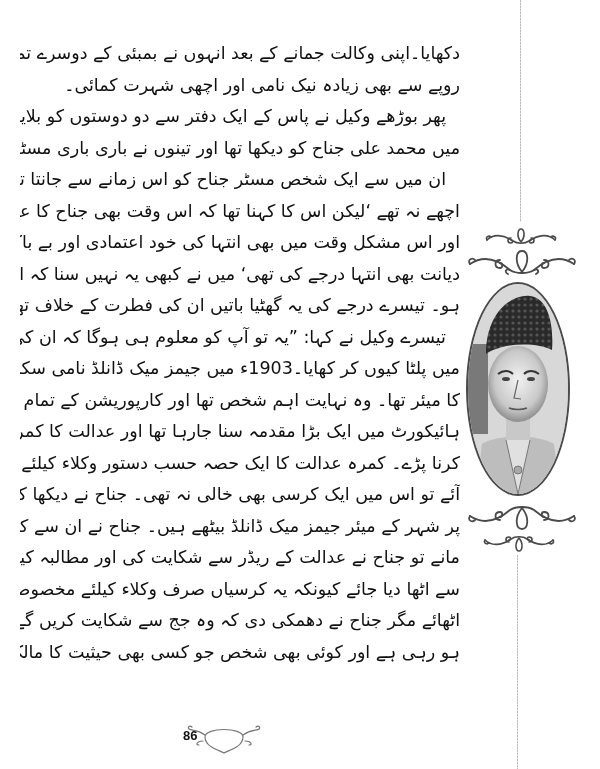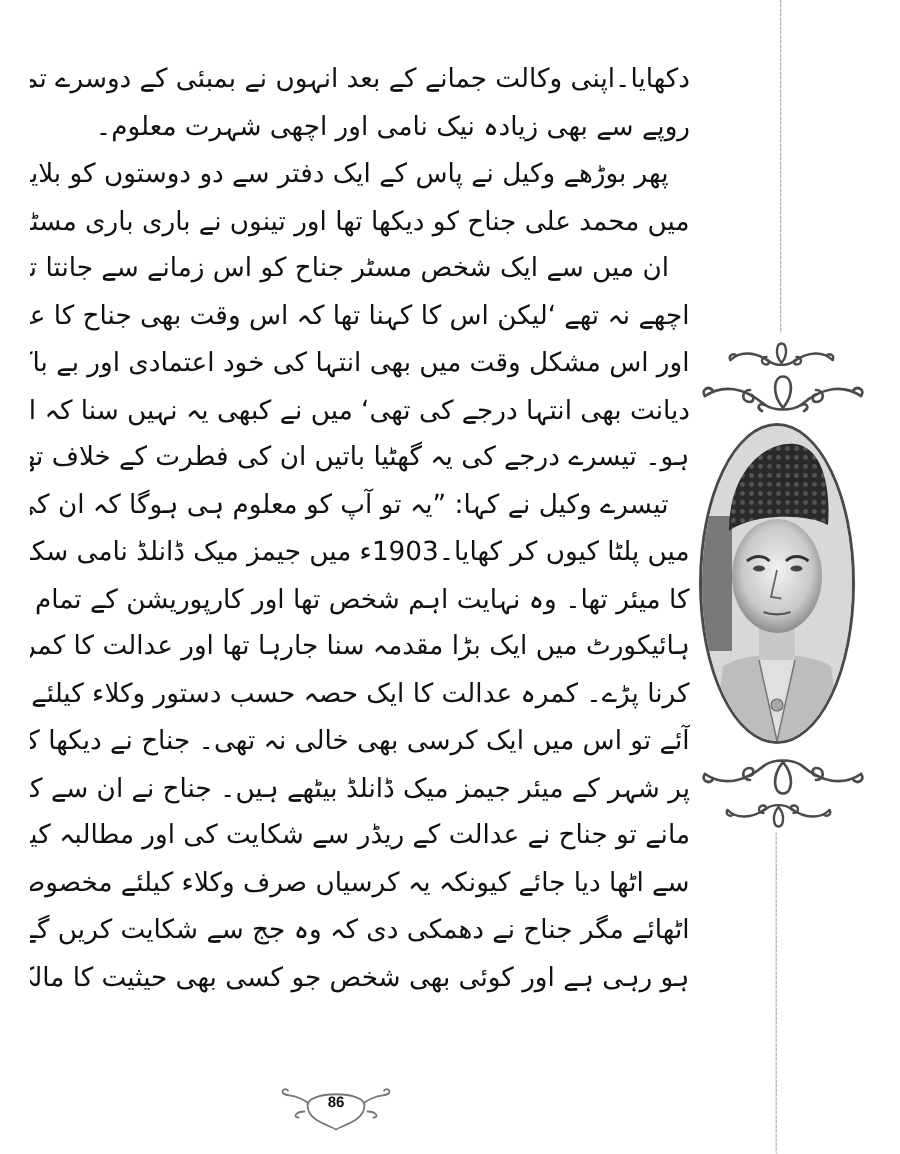--- a/index.html
+++ b/index.html
@@ -80,36 +80,35 @@
       top: 717px;
       width: 82px;
       height: 40px;
     }
     .page-number {
       position: absolute;
       left: 0; top: 0;
       width: 82px;
       height: 40px;
       line-height: 38px;
-      text-align: center;
       font-family: "Liberation Sans", sans-serif;
       font-weight: bold;
-      font-size: 10px;
+      font-size: 13px;
       color: #111;
     }
   </style>
 </head>
 <body>
 
 <div class="page">
 
   <div class="text-column" lang="ur">
 
     <span class="text-line">دکھایا۔اپنی وکالت جمانے کے بعد انہوں نے بمبئی کے دوسرے تمام وکیلوں سے زیادہ روپیہ اور</span>
-    <span class="text-line short">روپے سے بھی زیادہ نیک نامی اور اچھی شہرت معلوم۔</span>
+    <span class="text-line short">روپے سے بھی زیادہ نیک نامی اور اچھی شہرت کمائی۔</span>
 
     <span class="text-line indent">پھر بوڑھے وکیل نے پاس کے ایک دفتر سے دو دوستوں کو بلایا جنہوں نے اپنی زندگی</span>
     <span class="text-line short">میں محمد علی جناح کو دیکھا تھا اور تینوں نے باری باری مسٹر جناح کے متعلق قصے سنائے۔</span>
 
     <span class="text-line indent">ان میں سے ایک شخص مسٹر جناح کو اس زمانے سے جانتا تھا جب ان کے مالی حالات</span>
     <span class="text-line">اچھے نہ تھے ‘لیکن اس کا کہنا تھا کہ اس وقت بھی جناح کا عمدہ سلا ہو‘ الباس ان کا طرۂ امتیاز ہوتا تھا</span>
     <span class="text-line">اور اس مشکل وقت میں بھی انتہا کی خود اعتمادی اور بے باکی ان کے مزاج کا حصہ تھی۔ان کی</span>
     <span class="text-line">دیانت بھی انتہا درجے کی تھی‘ میں نے کبھی یہ نہیں سنا کہ انہوں نے کوئی ناانصافی یا ہیر پھیر کیا</span>
     <span class="text-line short">ہو۔ تیسرے درجے کی یہ گھٹیا باتیں ان کی فطرت کے خلاف تھیں۔“</span>
 

